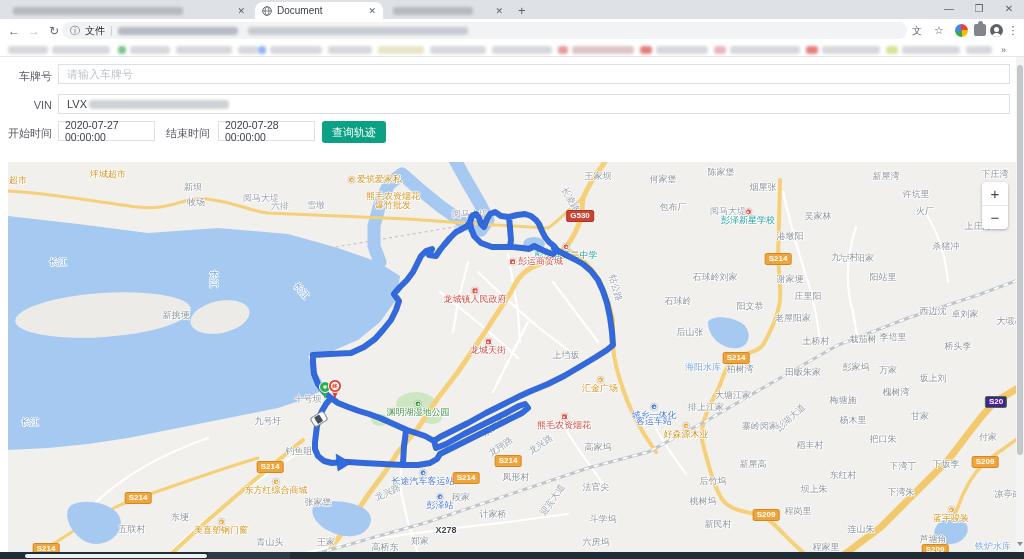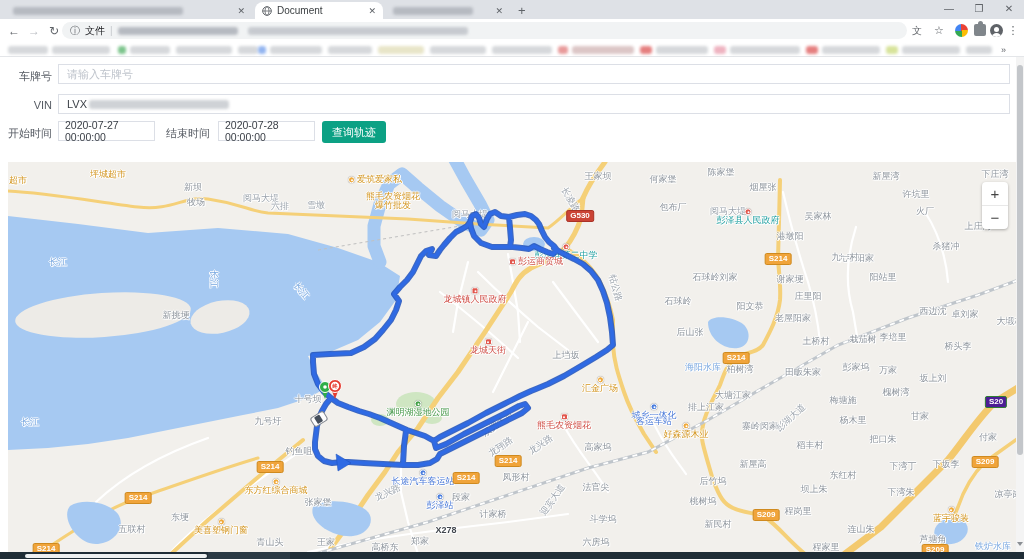--- a/index.html
+++ b/index.html
@@ -273,21 +273,21 @@
         <span>许坑里</span>
       </div>
       <div class="ml vil" style="left: 665px; top: 46px;">
         <span>包布厂</span>
       </div>
       <div class="ml vil" style="left: 917px; top: 50px;">
         <span>火厂</span>
       </div>
       <div class="ml sch" style="left: 740px; top: 55px;">
         <span class="ic"></span>
-        <span>彭泽县人民政府</span>
+        <span>彭泽新星学校</span>
       </div>
       <div class="ml vil" style="left: 810px; top: 55px;">
         <span>吴家林</span>
       </div>
       <div class="ml vil" style="left: 848px; top: 65px; margin-top: 32px;">
         <span>九甲阳家</span>
       </div>
       <div class="ml vil" style="left: 970px; top: 65px;">
         <span>上庄湾</span>
       </div>

